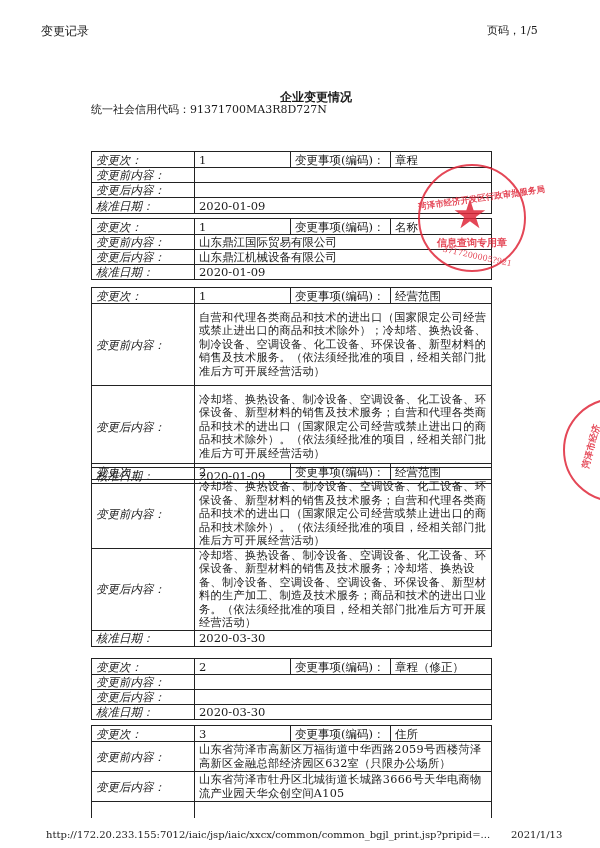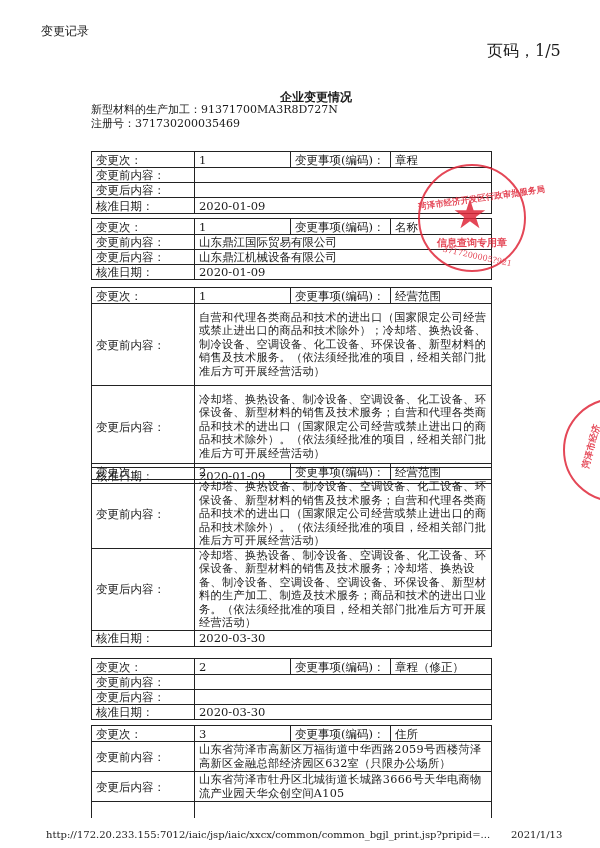--- a/index.html
+++ b/index.html
@@ -2,34 +2,34 @@
 <html><head>
   <meta charset="utf-8">
   <style>
     html, body { margin: 0; padding: 0; }
     body {
       width: 600px; height: 848px; position: relative; overflow: hidden;
       background: #ffffff; color: #1a1a1a;
       font-family: "DejaVu Serif", "Liberation Serif", serif;
     }
     .hdr-left { position: absolute; left: 41px; top: 23px; font-size: 12px; }
-    .hdr-right { position: absolute; left: 487px; top: 23px; font-size: 16px; margin-top: 18px; }
+    .hdr-right { position: absolute; left: 487px; top: 23px; font-size: 11px; }
     .title { position: absolute; left: 16px; width: 600px; top: 89px; text-align: center; font-size: 12px; font-weight: bold; }
     .meta { position: absolute; left: 91px; top: 103px; font-size: 11px; line-height: 14px; }
     .meta div { white-space: nowrap; }
 
     table.rec {
       position: absolute; left: 91px; width: 400px;
       border-collapse: collapse; font-size: 11.5px; table-layout: fixed;
     }
     table.rec td {
       border: 1px solid #222; padding: 0 4px; line-height: 14px; vertical-align: middle;
       white-space: normal; word-break: break-all;
     }
-    table.rec td.lbl { width: 94px; }
+    table.rec td.lbl { width: 94px; font-style: italic; }
     table.rec td.v1 { width: 87px; }
     table.rec td.lbl2 { width: 91px; margin-left: 26px; }
     table.rec td.v2 { width: 92px; }
     table.rec td.content { line-height: 13.5px; font-size: 11.2px; letter-spacing: 0.3px; }
 
     .seal {
       position: absolute; border: 2.5px solid #e0283a; border-radius: 50%;
       color: #e0283a; opacity: 0.85; pointer-events: none;
     }
     .seal .star { position: absolute; font-size: 40px; line-height: 40px; }
@@ -42,22 +42,21 @@
   </style>
 </head>
 <body>
 
 <div class="hdr-left">变更记录</div>
 <div class="hdr-right">页码，1/5</div>
 
 <div class="title">企业变更情况</div>
 
 <div class="meta">
-  <div>新型材料的生产加工：91371700MA3R8D727N</div>
-  <div>注册号：371730200035469</div>
+  <div>统一社会信用代码：91371700MA3R8D727N</div>
 </div>
 
 <table class="rec" style="top:151px;">
   <tbody>
       <tr style="height:16px;">
     <td class="lbl">变更次：</td>
     <td class="v1">1</td>
     <td class="lbl2">变更事项(编码)：</td>
     <td class="v2">章程</td>
   </tr>

